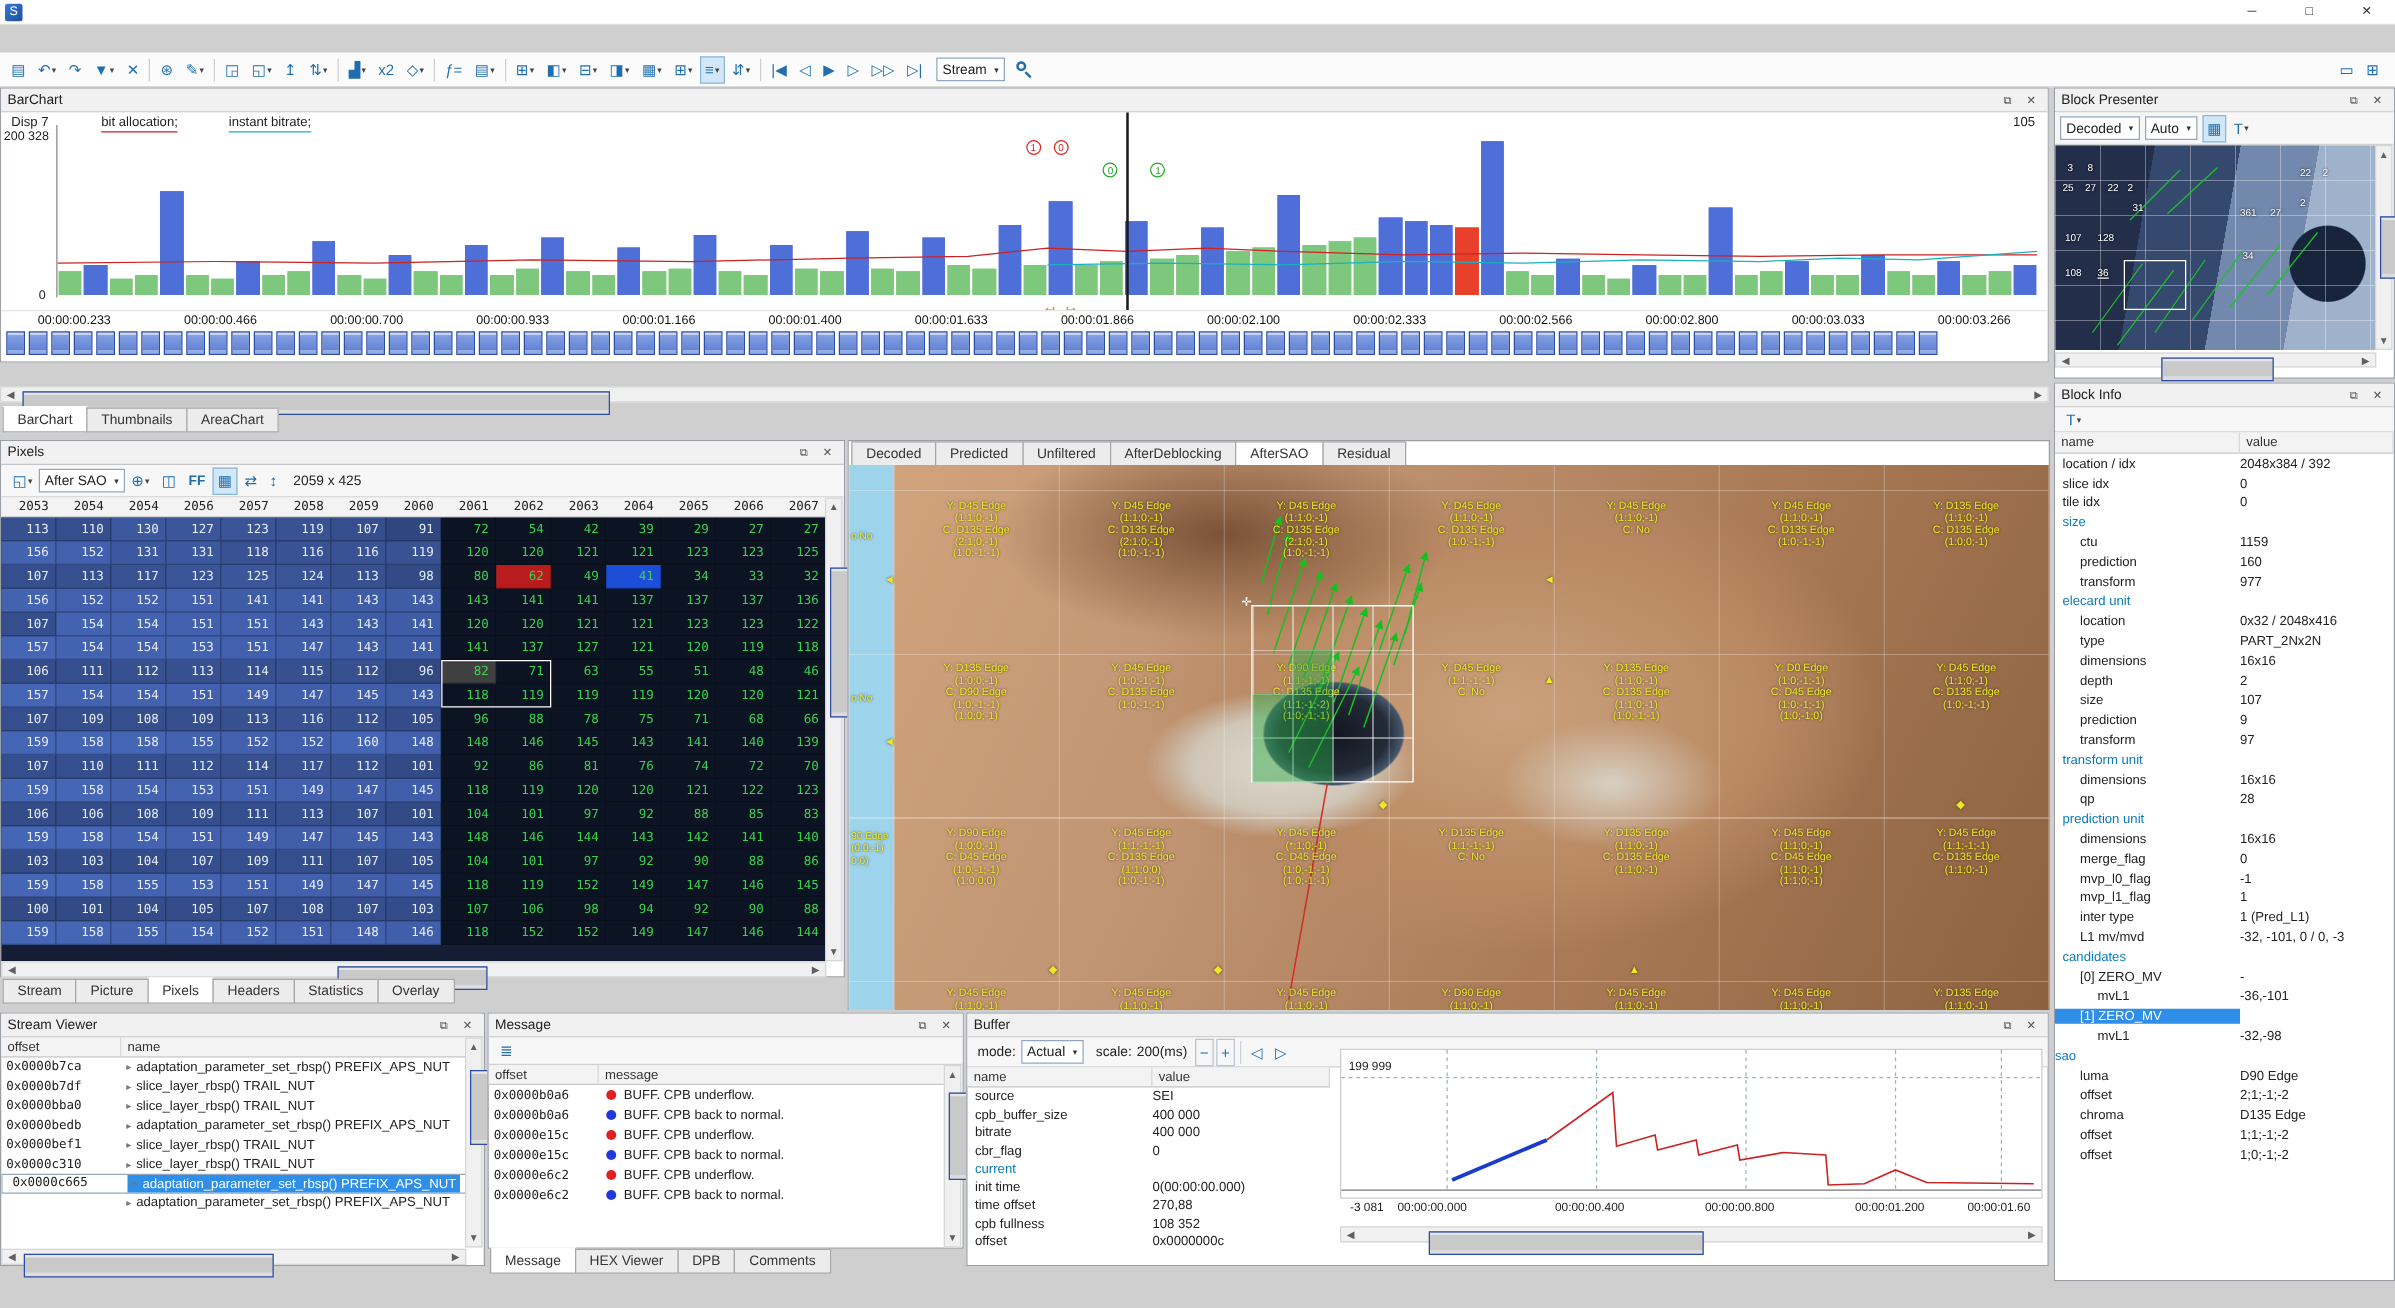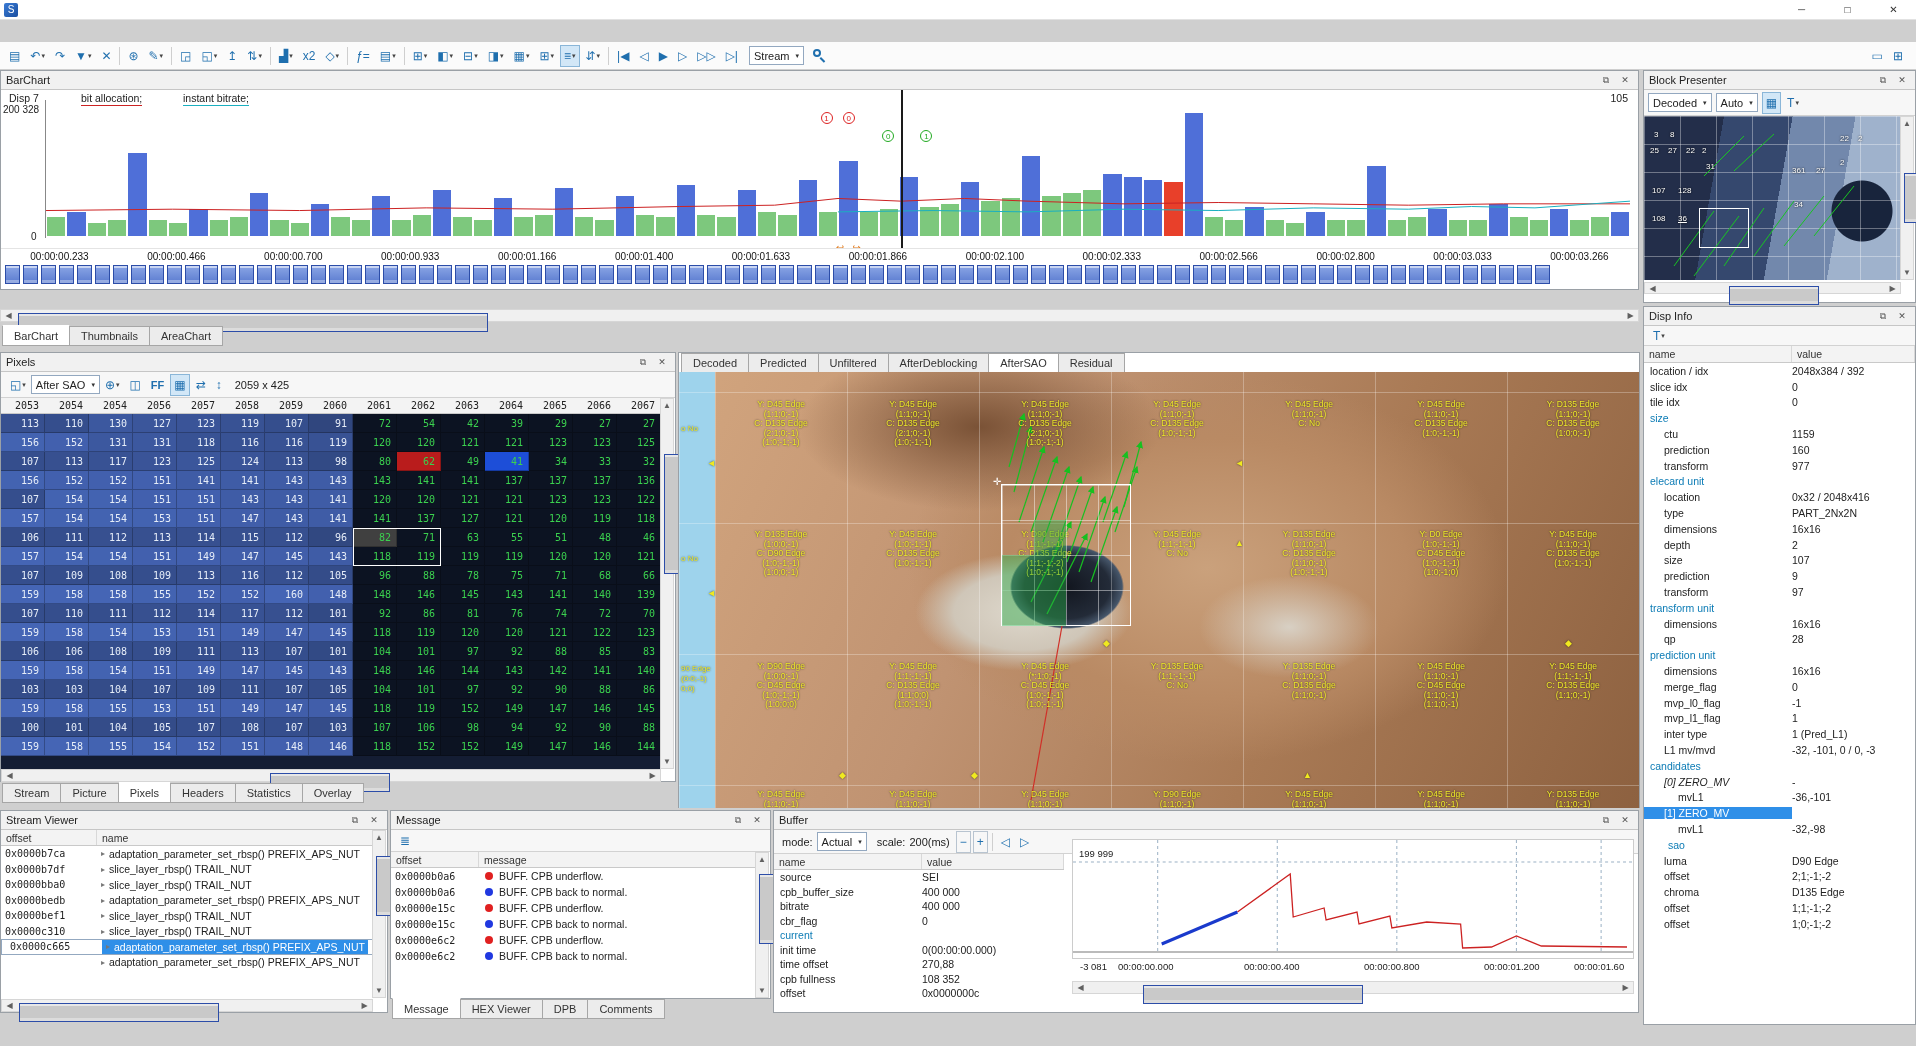--- a/index.html
+++ b/index.html
@@ -1412,21 +1412,21 @@
       <span class="arr">▲</span>
       <span class="track">
           <span class="thumb" style="top:30%;height:50px"></span>
         </span>
       <span class="arr">▼</span>
     </div>
   </div>
 
   <div class="panel" id="block-info" style="left:1643px;top:306px;width:273px;height:719px">
     <div class="phead">
-      <span>Disp Info</span>
+      <span>Block Info</span>
         <span class="sp"></span>
       <span class="hic">⧉</span>
       <span class="hic">✕</span>
     </div>
     <div class="ptoolbar" style="height:20px">
       <span class="tbtn">
           <span class="tg">T</span>
           <span class="tdd">▾</span>
         </span>
     </div>
@@ -1533,37 +1533,37 @@
         </div>
         <div class="trow">
           <span class="tn" style="padding-left: 20px;">L1 mv/mvd</span>
           <span class="tv">-32, -101, 0 / 0, -3</span>
         </div>
         <div class="trow sec">
           <span class="tn" style="padding-left: 6px;">candidates</span>
           <span class="tv"></span>
         </div>
         <div class="trow">
-          <span class="tn" style="padding-left: 20px; font-style: italic;">[0] ZERO_MV</span>
+          <span class="tn" style="padding-left: 20px;">[0] ZERO_MV</span>
           <span class="tv">-</span>
         </div>
         <div class="trow">
           <span class="tn" style="padding-left: 34px;">mvL1</span>
           <span class="tv">-36,-101</span>
         </div>
         <div class="trow selrow">
           <span class="tn" style="padding-left: 20px;">[1] ZERO_MV</span>
           <span class="tv"></span>
         </div>
         <div class="trow">
           <span class="tn" style="padding-left: 34px;">mvL1</span>
           <span class="tv">-32,-98</span>
         </div>
         <div class="trow sec">
-          <span class="tn" style="padding-left: 24px;">sao</span>
+          <span class="tn" style="padding-left: 0;">sao</span>
           <span class="tv"></span>
         </div>
         <div class="trow">
           <span class="tn" style="padding-left: 20px;">luma</span>
           <span class="tv">D90 Edge</span>
         </div>
         <div class="trow">
           <span class="tn" style="padding-left: 20px;">offset</span>
           <span class="tv">2;1;-1;-2</span>
         </div>

